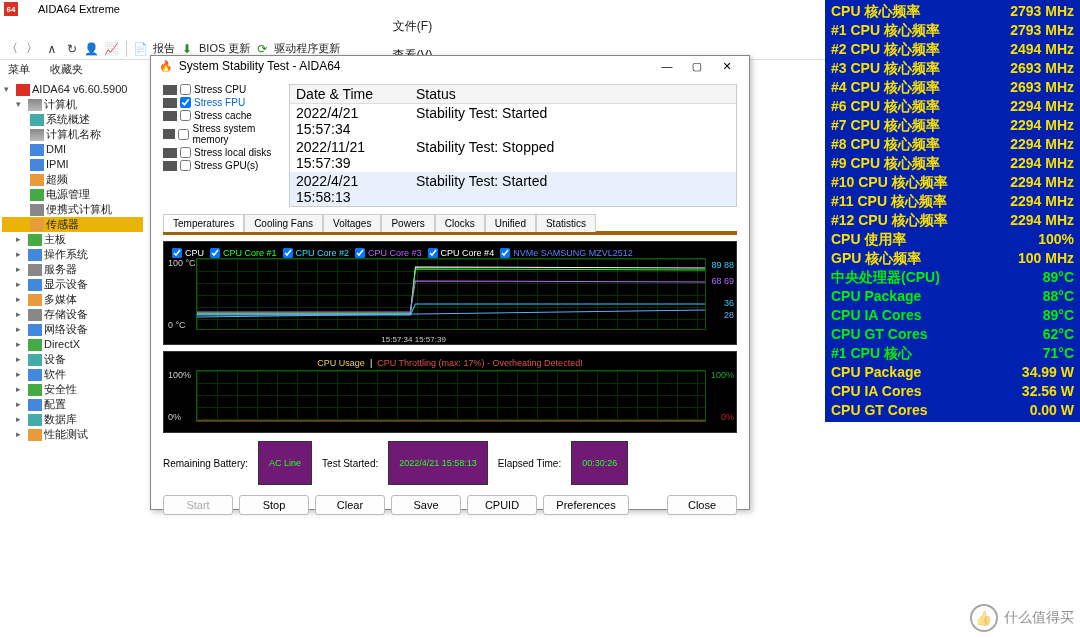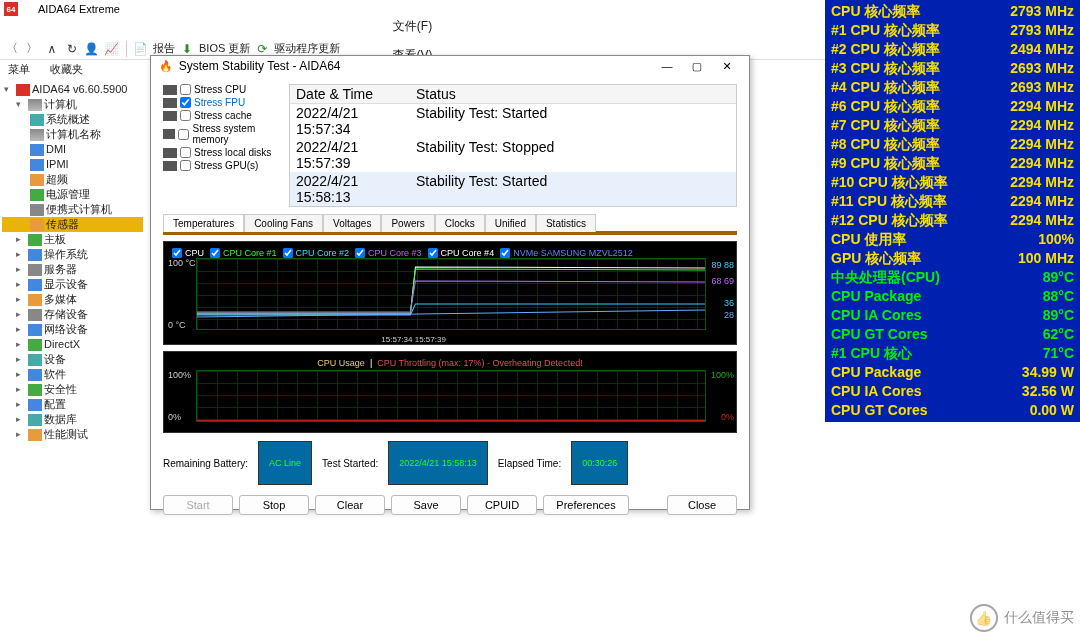--- a/index.html
+++ b/index.html
@@ -67,21 +67,21 @@
 .g2 { height: 82px; position: relative; }
 .g2 .hdr { text-align: center; padding: 2px; }
 .g2 .hdr .y { color: #e8d060; }
 .g2 .hdr .r { color: #e05050; }
 .g2 .plot { position: absolute; left: 32px; top: 18px; right: 30px; bottom: 10px; border: 1px solid #0a5a0a; background: repeating-linear-gradient(to right, #043004 0 1px, transparent 1px 20px), repeating-linear-gradient(to bottom, #043004 0 1px, transparent 1px 12px); }
 .g2 .plot::after { content: ""; position: absolute; left: 0; right: 0; bottom: 0; height: 1px; background: #b02020; }
 .g2 .yl { position: absolute; left: 4px; color: #ccc; font-size: 9px; }
 .g2 .yr { position: absolute; right: 2px; font-size: 9px; color: #2a2; }
 .g2 .yr.red { color: #c22; }
 .status-row { display: flex; align-items: center; gap: 10px; font-size: 10px; padding: 2px 0; }
-.status-row .pill { background: #0369a1; color: #2f2; padding: 16px 10px; border: 1px solid #333; font-size: 9px; }
+.status-row .pill { background: #701a75; color: #2f2; padding: 16px 10px; border: 1px solid #333; font-size: 9px; }
 .btn-row { display: flex; gap: 6px; padding: 2px 0; }
 .btn-row button { font-size: 11px; padding: 3px 0; width: 70px; background: #fdfdfd; border: 1px solid #bbb; border-radius: 3px; }
 .btn-row button:first-child { color: #aaa; }
 .btn-row .spacer { flex: 1; }
 
 
 .overlay { position: absolute; right: 0; top: 0; width: 255px; background: #0020b0; color: #fff; font-weight: bold; font-size: 14px; padding: 2px 6px; }
 .overlay .row { display: flex; justify-content: space-between; line-height: 19px; }
 .overlay .row .v { text-align: right; min-width: 72px; }
 .overlay .y { color: #f8e000; }
@@ -289,21 +289,21 @@
       <div class="log-box">
         <div class="log-hdr">
             <div class="col-dt">Date &amp; Time</div>
             <div class="col-st">Status</div>
           </div>
         <div class="log-row">
             <div class="col-dt">2022/4/21 15:57:34</div>
             <div class="col-st">Stability Test: Started</div>
           </div>
         <div class="log-row">
-            <div class="col-dt">2022/4/21 15:57:39</div>
+            <div class="col-dt">2022/11/21 15:57:39</div>
             <div class="col-st">Stability Test: Stopped</div>
           </div>
         <div class="log-row sel">
             <div class="col-dt">2022/4/21 15:58:13</div>
             <div class="col-st">Stability Test: Started</div>
           </div>
       </div>
     </div>
     <div class="tabs">
       <div class="tab active">Temperatures</div>

